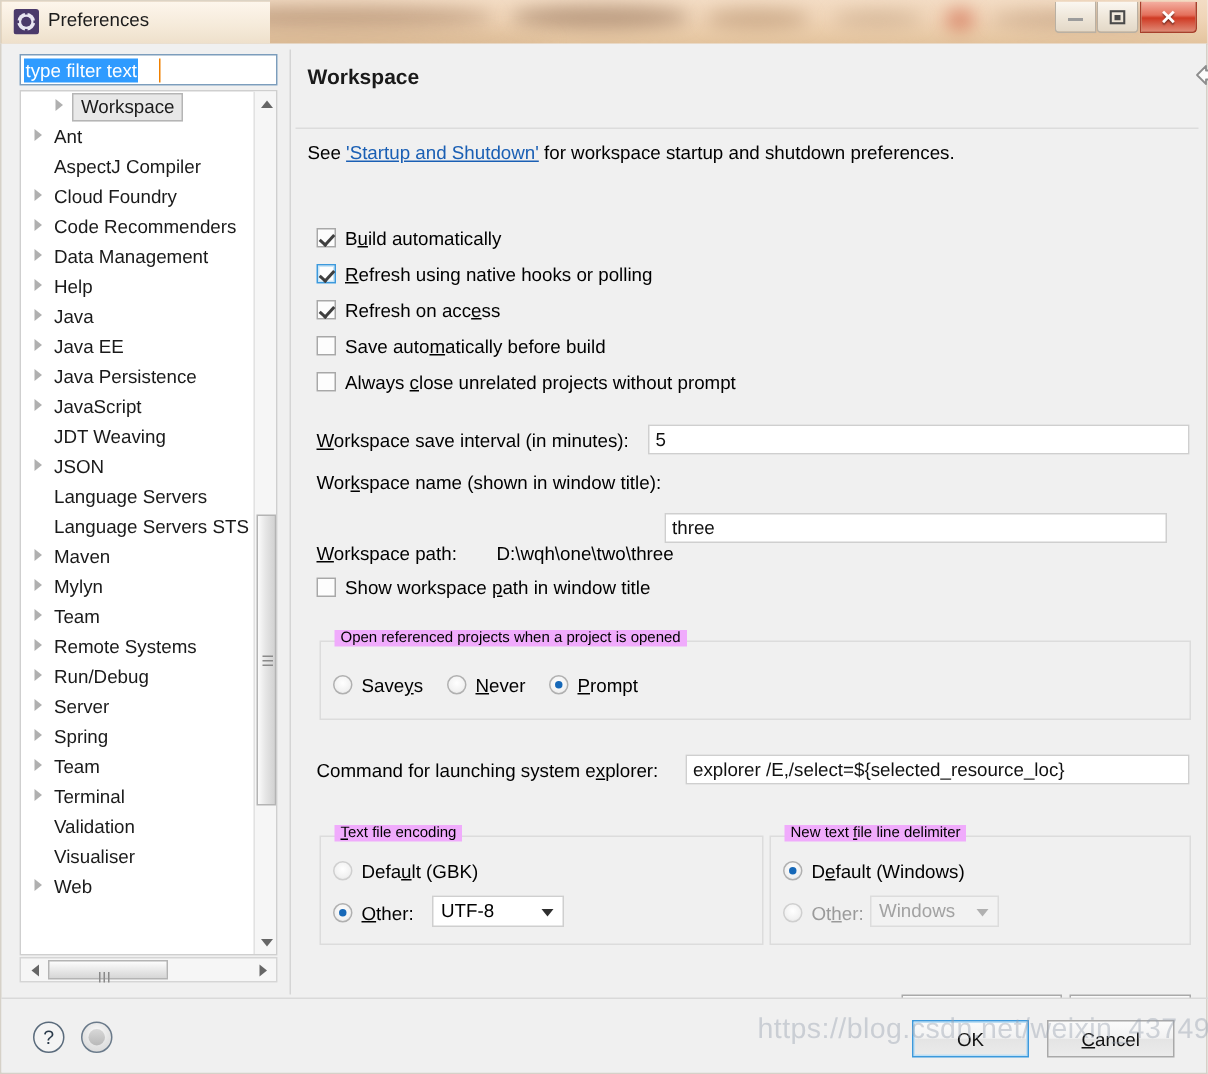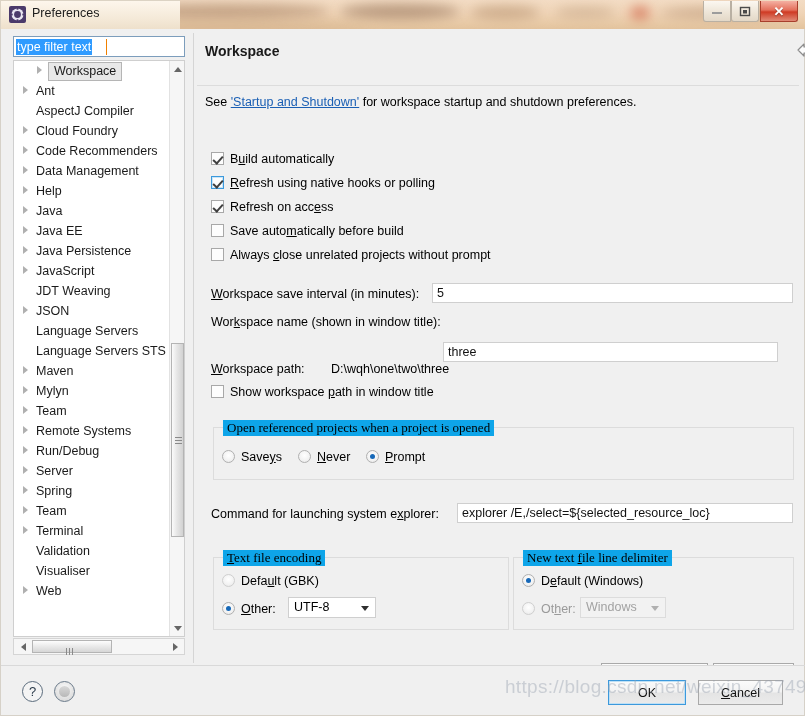--- a/index.html
+++ b/index.html
@@ -226,22 +226,22 @@
     font-family: "Liberation Sans", sans-serif; font-size: 12.5px;
     line-height: 18px; padding: 0 4px; color: #111;
     white-space: nowrap; overflow: hidden;
   }
 
   
   .groupbox {
     position: absolute; border: 1px solid #dcdcdc; background: transparent;
   }
   .group-title {
-    position: absolute; top: -8px; left: 9px; background: #0ea5e9;
-    padding: 0 4px; font-size: 13px; white-space: nowrap; font-family: Liberation Serif, serif;
+    position: absolute; top: -8px; left: 9px; background: #f0abfc;
+    padding: 0 4px; font-size: 10px; white-space: nowrap;
   }
 
   .radio-row { position: absolute; font-size: 12.5px; white-space: nowrap; height: 18px; line-height: 18px; }
   .radio {
     position: absolute; left: 0; top: 2px; width: 13px; height: 13px;
     border-radius: 50%; border: 1px solid #b0b0b0;
     background: radial-gradient(circle at 50% 40%, #ffffff 0%, #f2f2f2 60%, #e2e2e2 100%);
   }
   .radio.sel::after {
     content: ""; position: absolute; left: 3px; top: 3px;

